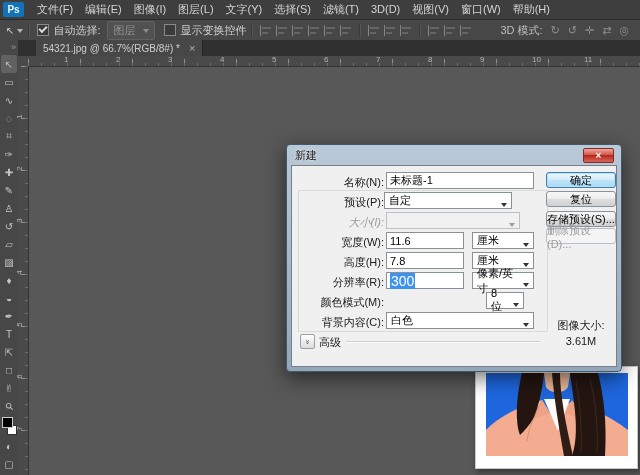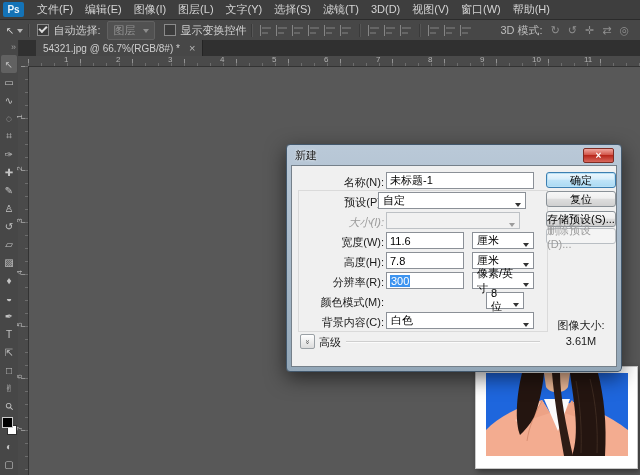--- a/index.html
+++ b/index.html
@@ -72,21 +72,21 @@
   .dlg-body{position:absolute;left:4px;right:4px;top:20px;bottom:4px;background:#f0f0f0;border:1px solid #75808a;}
   .lbl{position:absolute;left:2px;width:90px;font-size:11px;color:#1a1a1a;text-align:right;white-space:nowrap;}
   .lbl.dis{color:#9b9b9b;font-style:italic;}
   .tin{position:absolute;height:17px;border:1px solid #8b9097;background:#fff;font-size:11px;padding:0 3px;
        box-sizing:border-box;font-family:inherit;color:#000;}
   .combo{position:absolute;height:17px;background:#fff;border:1px solid #8b9097;font-size:11px;color:#000;
          box-sizing:border-box;display:flex;align-items:center;padding:0 16px 0 4px;}
   .combo .caret{position:absolute;right:4px;top:6px;}
   .combo.dis{background:#f1f1f1;border-color:#bdc1c5;color:#9b9b9b;}
   .combo.dis .caret{border-top-color:#9b9b9b;}
-  .resbox{position:absolute;height:17px;border:1px solid #8b9097;background:#fff;font-size:11px;
+  .resbox{position:absolute;height:17px;border:1px solid #8b9097;background:#fff;font-size:14px;
           box-sizing:border-box;display:flex;align-items:center;padding:0 3px;}
   .resbox .selval{background:#3d94f0;color:#fff;padding:0 1px;}
   .btn{position:absolute;left:254px;width:70px;height:16px;font-size:11px;color:#000;border:1px solid #8a9197;
        border-radius:3px;background:linear-gradient(#f7f7f7,#efefef 45%,#dedede 50%,#d0d0d0);
        display:flex;align-items:center;justify-content:center;box-sizing:border-box;}
   .btn.default{border-color:#3c7fb1;background:linear-gradient(#edf7fd,#d6edfb 45%,#c0e4f8 50%,#aadaf3);
        box-shadow:0 0 0 1px #b9e0f5 inset;}
   .btn.dis{background:#f4f4f4;border-color:#b9bec3;color:#9b9b9b;}
   .groupbox{position:absolute;left:6px;top:24px;width:248px;height:140px;border:1px solid #dadada;}
   .exp{position:absolute;left:8px;top:168px;width:13px;height:13px;border:1px solid #9aa0a5;border-radius:2px;
@@ -239,21 +239,21 @@
   <div class="dlg">
     <span class="dlg-title">新建</span>
     <span class="dlg-close">×</span>
     <div class="dlg-body" style="position:absolute;">
       <div class="groupbox"></div>
 
       <span class="lbl" style="top:9px">名称(N):</span>
       <input class="tin" style="left: 94px; top: 6px; width: 148px;" value="未标题-1">
 
       <span class="lbl" style="top:29px">预设(P):</span>
-      <div class="combo" style="left:86px;top:26px;width:148px">
+      <div class="combo" style="left:92px;top:26px;width:128px">
         <span>自定</span>
         <span class="caret dk"></span>
       </div>
 
       <span class="lbl dis" style="top:49px">大小(I):</span>
       <div class="combo dis" style="left:94px;top:46px;width:134px">
         <span class="caret"></span>
       </div>
 
       <span class="lbl" style="top:69px">宽度(W):</span>

